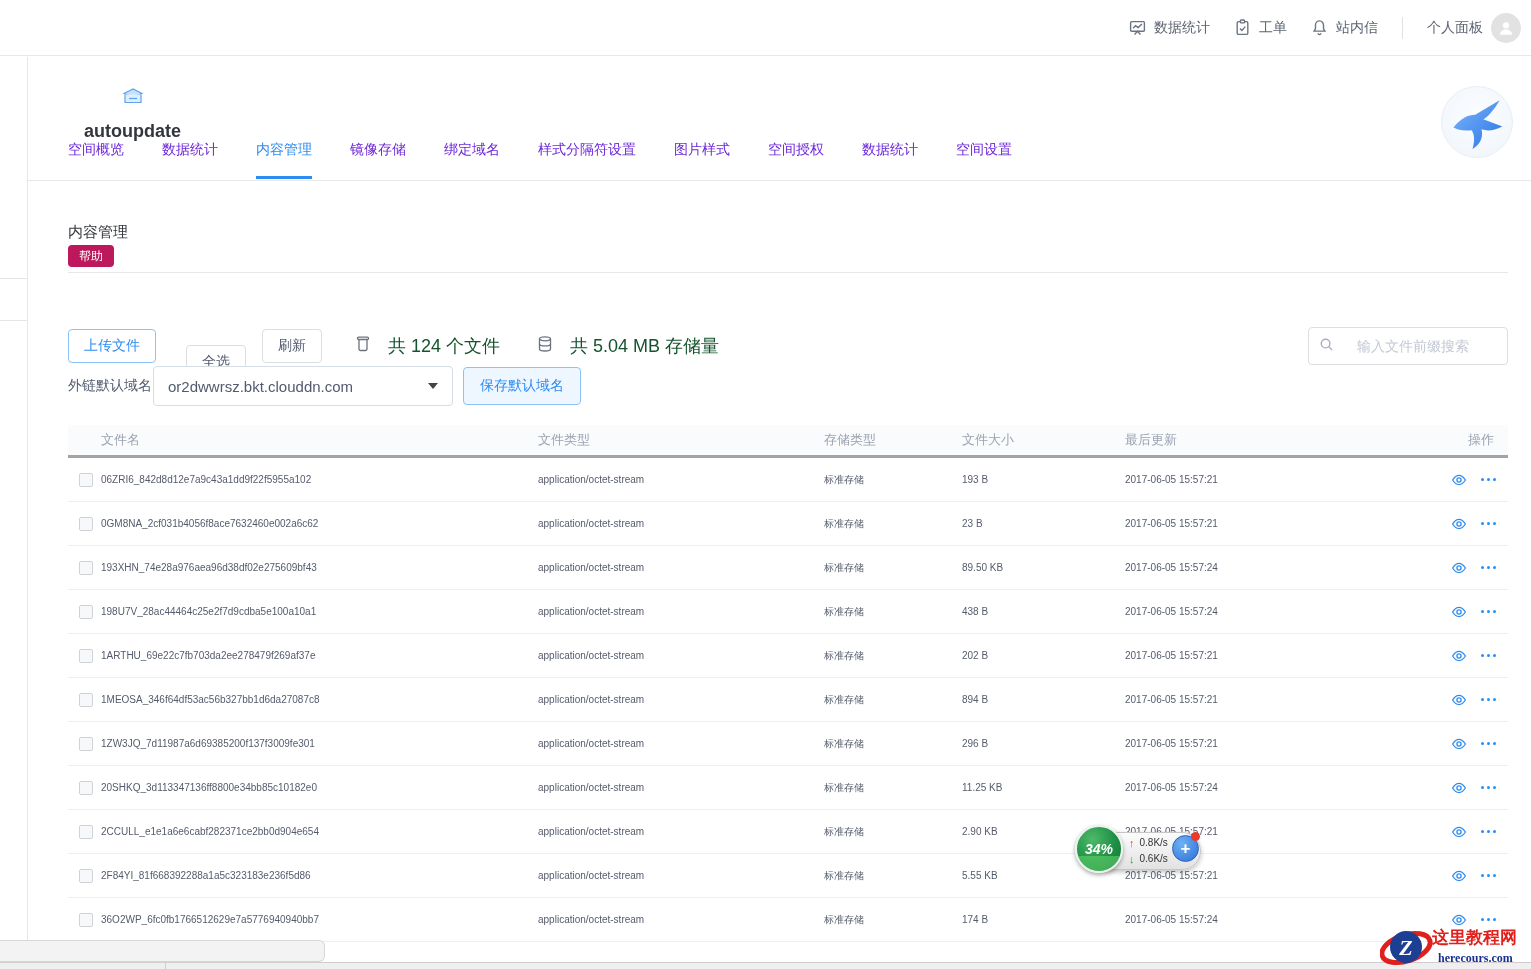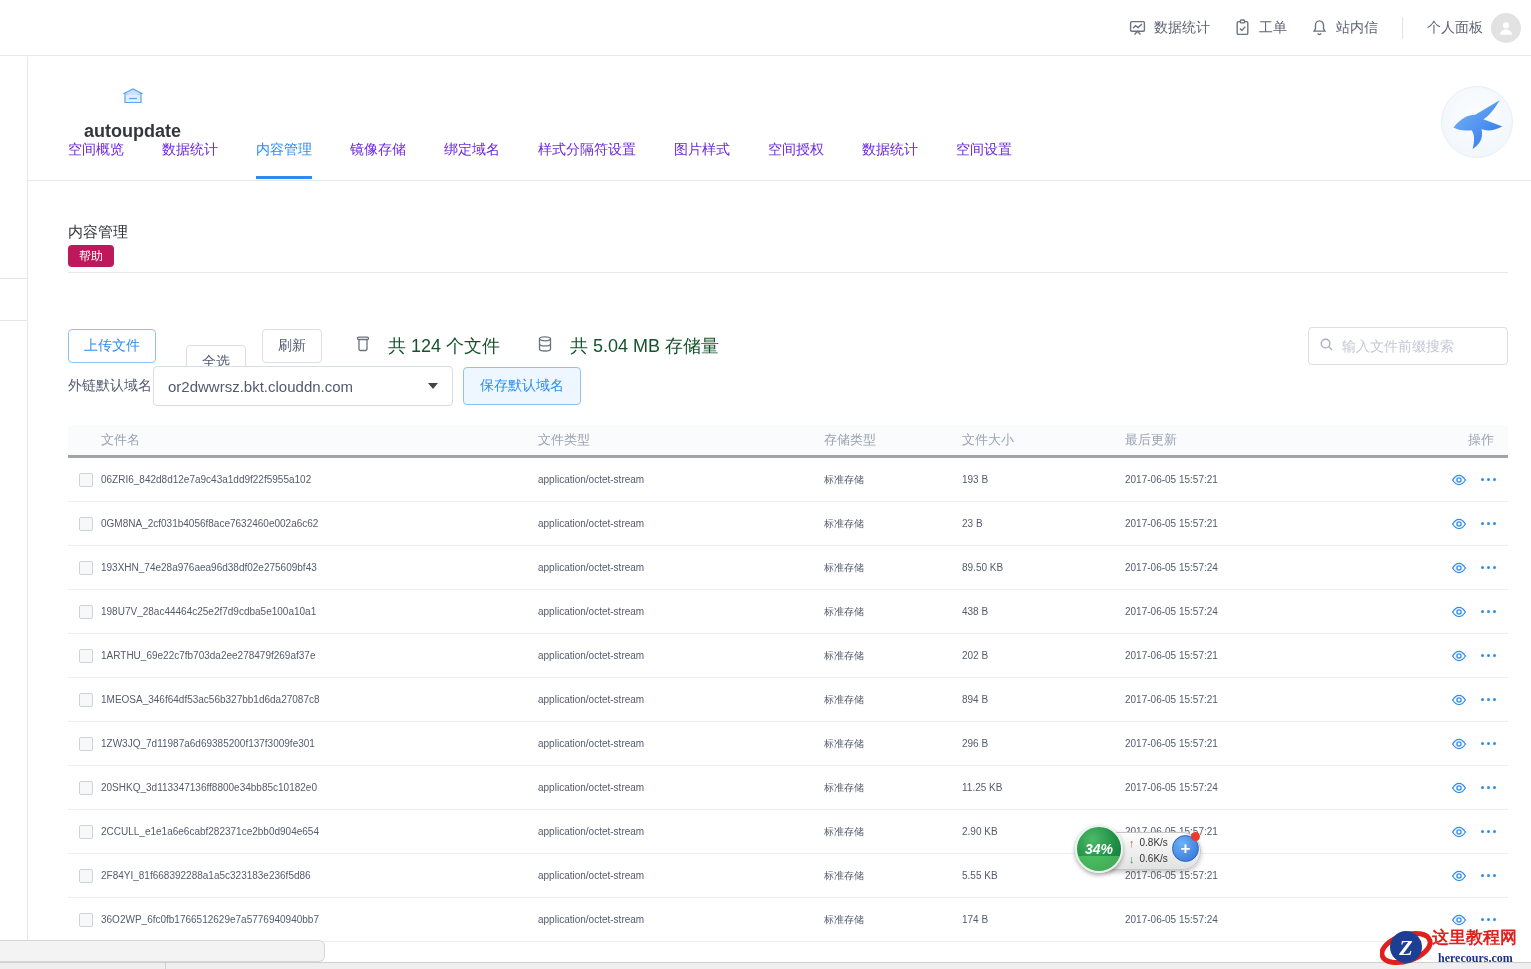--- a/index.html
+++ b/index.html
@@ -38,21 +38,21 @@
   
   .toolbar { position:absolute; top:256px; left:40px; right:23px; display:flex; align-items:center; }
   .btn { height:34px; padding:0 15px; border-radius:4px; border:1px solid #dcdee2; background:#fff;
     font-size:14px; color:#515a6e; display:inline-flex; align-items:center; cursor:pointer; }
   .btn-upload { border-color:#8cc3f7; color:#2d8cf0; margin-right:30px; }
   .btn-select { margin-right:16px;margin-top:32px; }
   .stat { display:flex; align-items:center; gap:16px; font-size:18px; color:#14532d; }
   .stat-files { margin-left:32px; }
   .stat-storage { margin-left:36px; }
   .search-box { margin-left:auto; width:200px; height:38px; border:1px solid #dcdee2; border-radius:4px;
-    display:flex; align-items:center; padding:0 10px; gap:8px; background:#fff; }
+    display:flex; align-items:center; padding:0 10px; gap:23px; background:#fff; }
   .search-box input { border:none; outline:none; flex:1; font-size:14px; color:#515a6e;
     font-family:inherit; background:transparent; }
   .search-box input::placeholder { color:#c3c8d4; }
 
   
   .domain-row { position:absolute; top:309px; left:40px; display:flex; align-items:center; }
   .domain-label { font-size:14px; color:#515a6e; width:85px; }
   .domain-select { width:300px; height:40px; border:1px solid #d7dde4; border-radius:4px;
     display:flex; align-items:center; justify-content:space-between; padding:0 14px;
     font-size:15px; color:#515a6e; cursor:pointer; background:#fff; }

